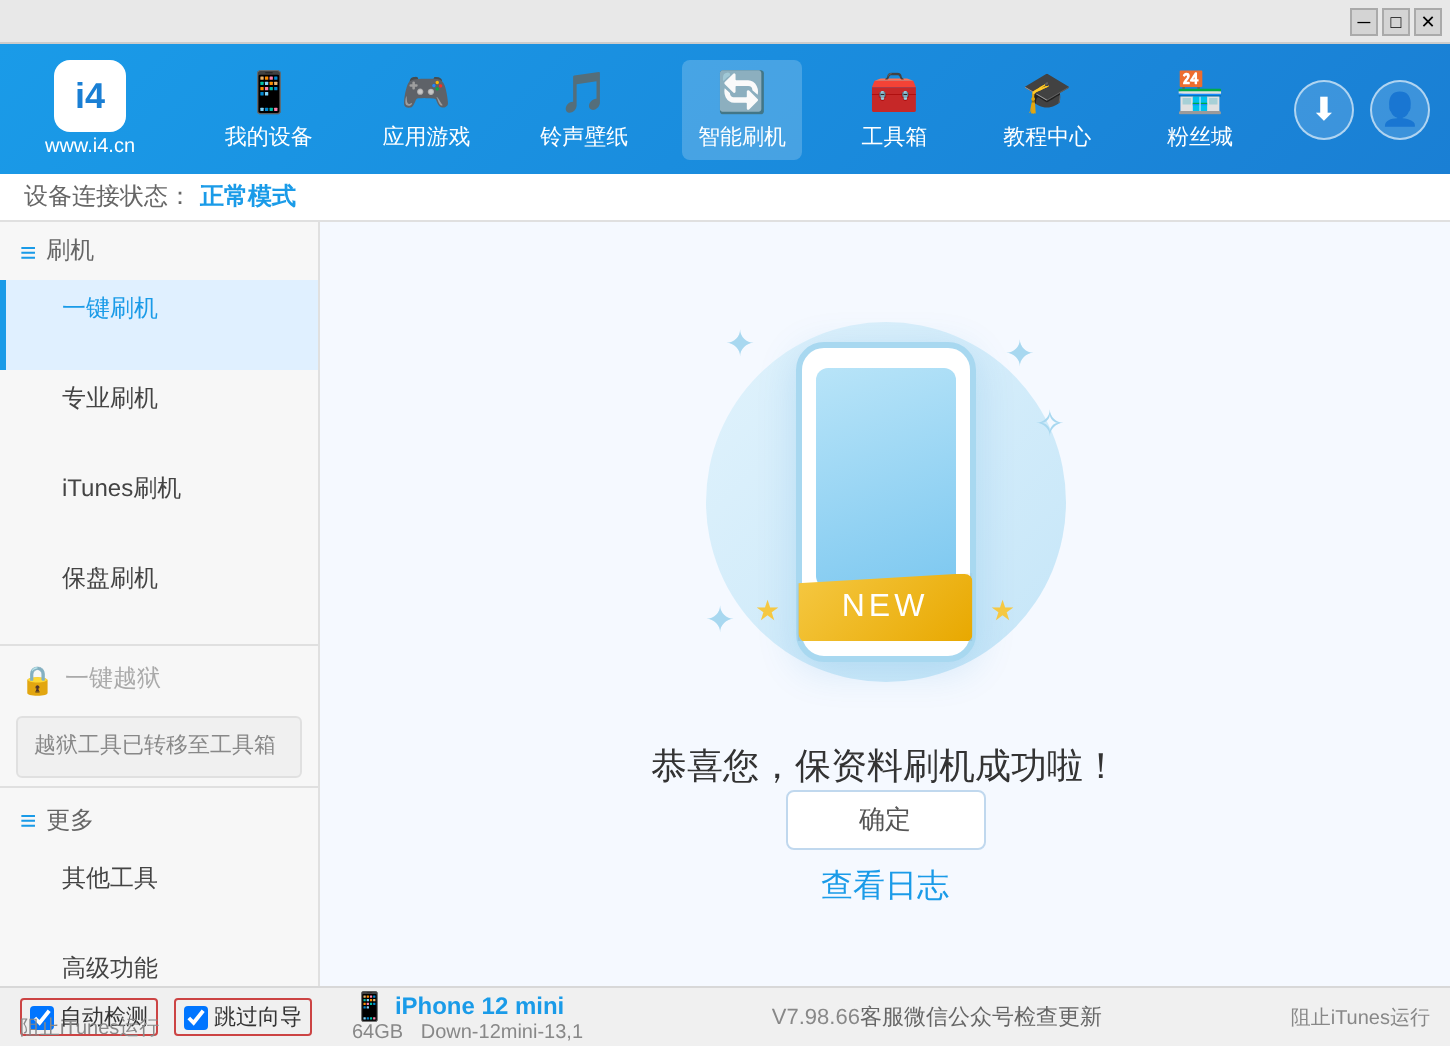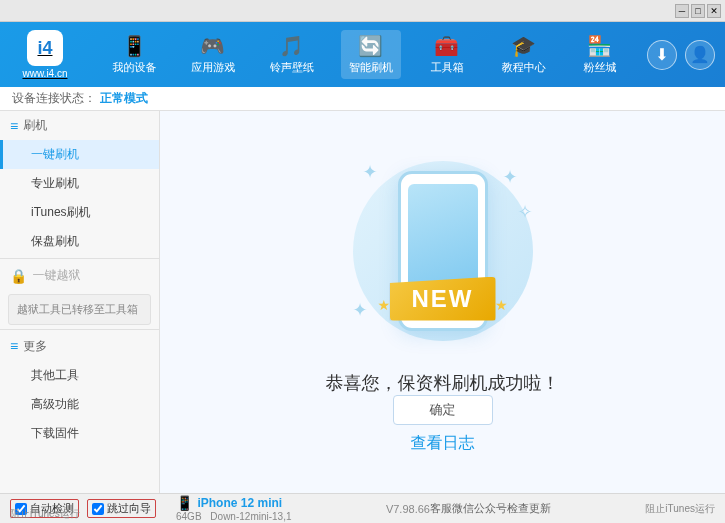--- a/index.html
+++ b/index.html
@@ -35,21 +35,20 @@
       display: flex;
       align-items: center;
       padding: 0 10px;
     }
     .logo-area {
       display: flex;
       flex-direction: column;
       align-items: center;
       margin-right: 15px;
       width: 70px;
-      text-decoration: underline;
     }
     .logo-icon {
       width: 36px; height: 36px;
       background: #fff;
       border-radius: 8px;
       display: flex; align-items: center; justify-content: center;
       font-size: 18px; font-weight: bold; color: #1a7fd4;
     }
     .logo-text {
       color: #fff; font-size: 10px; margin-top: 2px;
@@ -133,21 +132,21 @@
       font-size: 12px;
       color: #666;
       cursor: pointer;
     }
     .sidebar-section-header .section-icon {
       font-size: 14px;
       margin-right: 5px;
       color: #1a9be8;
     }
     .sidebar-item {
-      padding: 6px 10px 6px 28px;
+      padding: 6px 10px 22px 28px;
       font-size: 12px;
       color: #444;
       cursor: pointer;
       border-left: 3px solid transparent;
     }
     .sidebar-item.active {
       color: #1a9be8;
       background: #e0f0ff;
       border-left: 3px solid #1a9be8;
     }
@@ -217,22 +216,22 @@
     .sparkle-3 { bottom: 30px; left: 10px; }
     .sparkle-4 { top: 50px; right: 10px; }
     
     .new-badge {
       position: absolute;
       bottom: 30px;
       left: 50%;
       transform: translateX(-50%);
       background: linear-gradient(135deg, #f5c842, #e8a800);
       color: #fff;
-      font-size: 24px;
-      font-weight: bold;
+      font-size: 16px;
+      font-weight: normal;
       padding: 8px 22px;
       clip-path: polygon(0 15%, 100% 0%, 100% 85%, 100% 100%, 0% 100%);
       border-radius: 4px;
       letter-spacing: 2px;
       box-shadow: 0 3px 10px rgba(0,0,0,0.2);
       white-space: nowrap;
     }
     
     .new-star-left {
       position: absolute;

